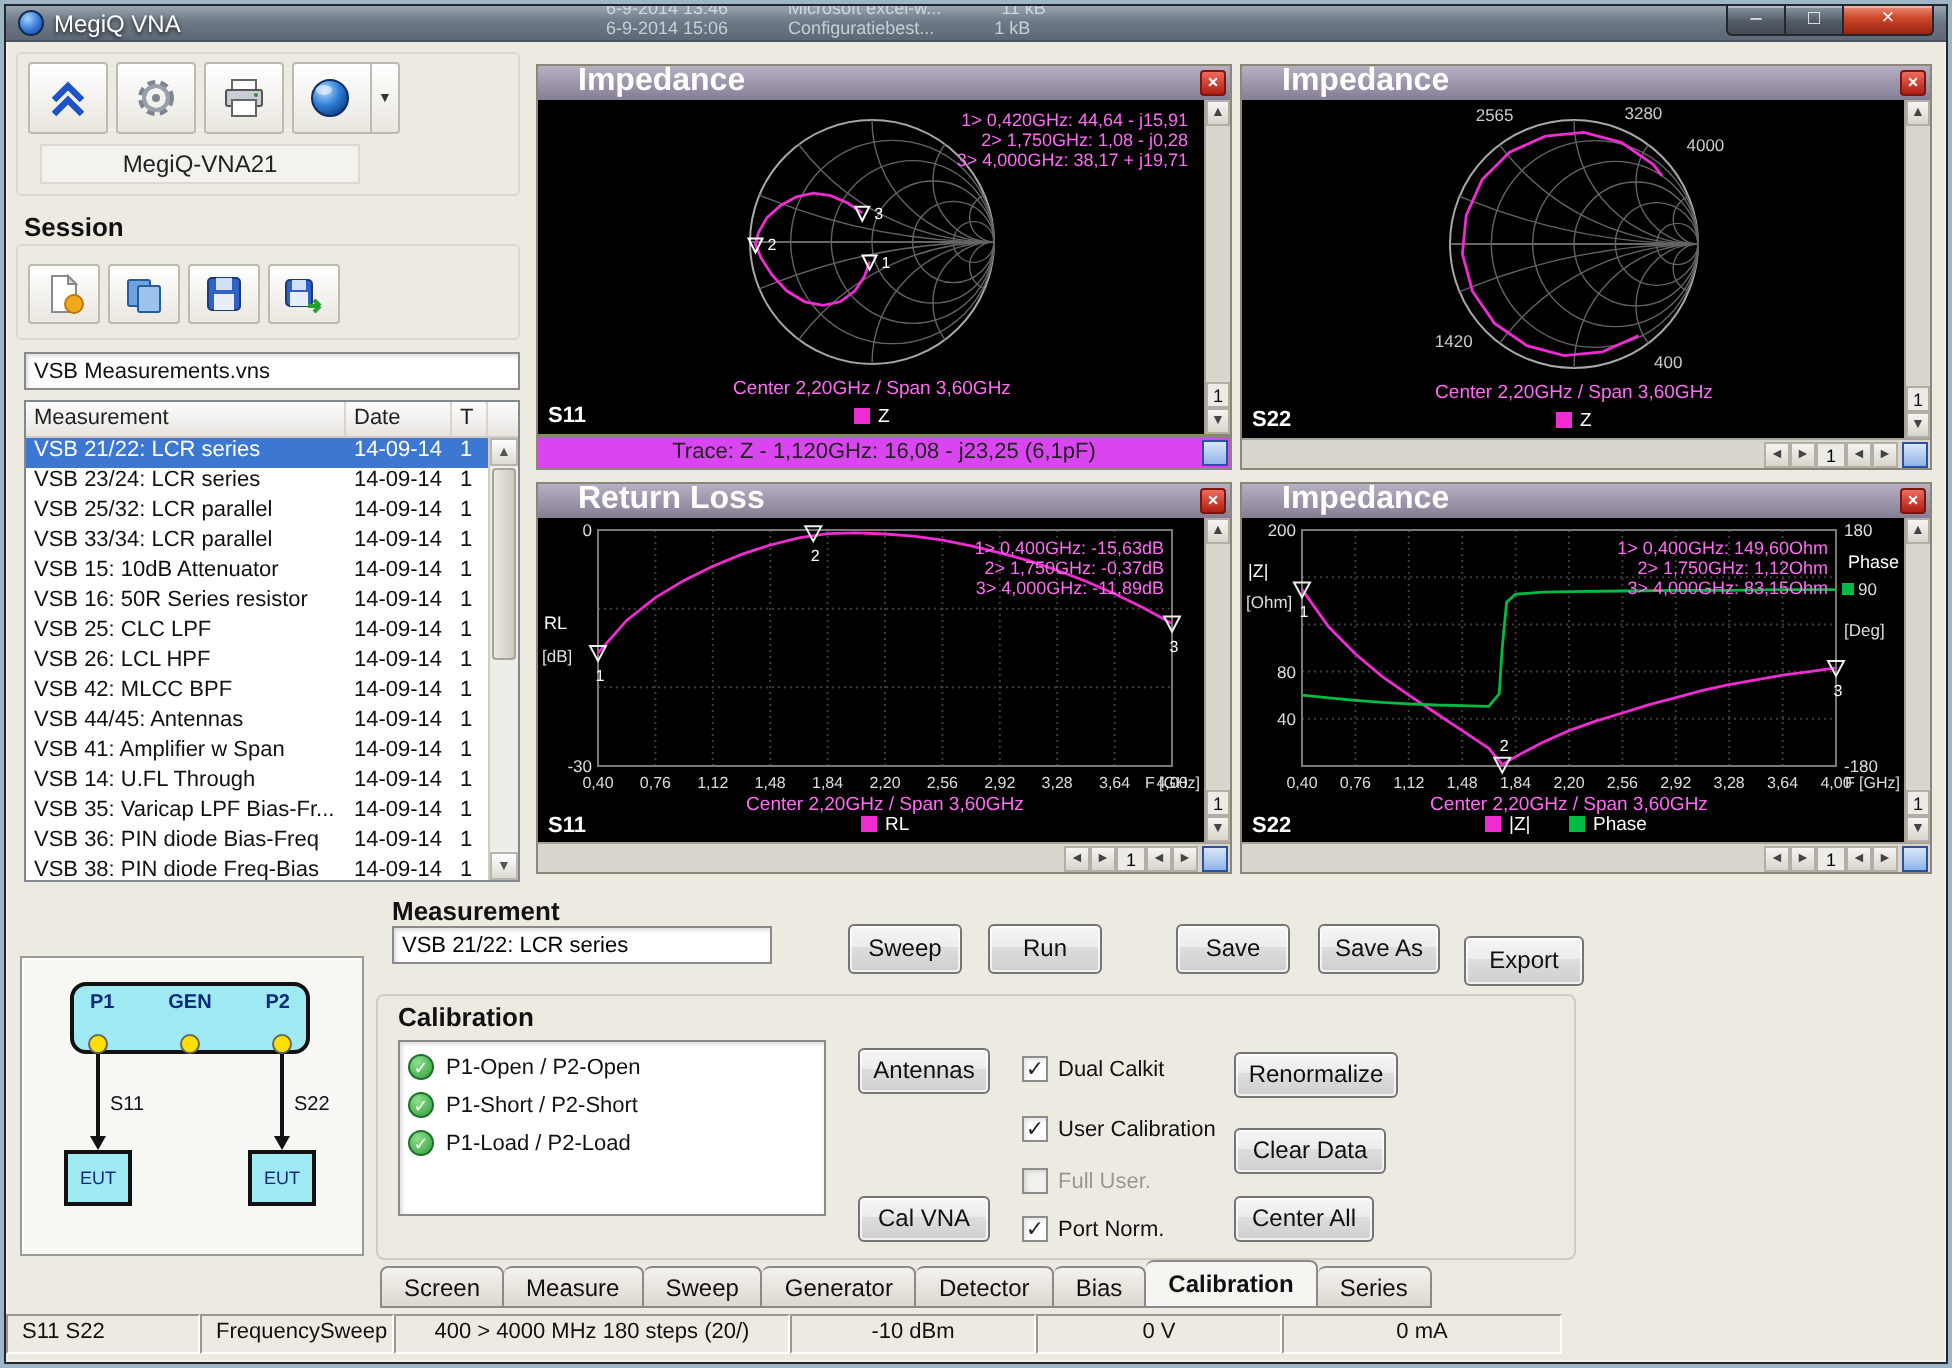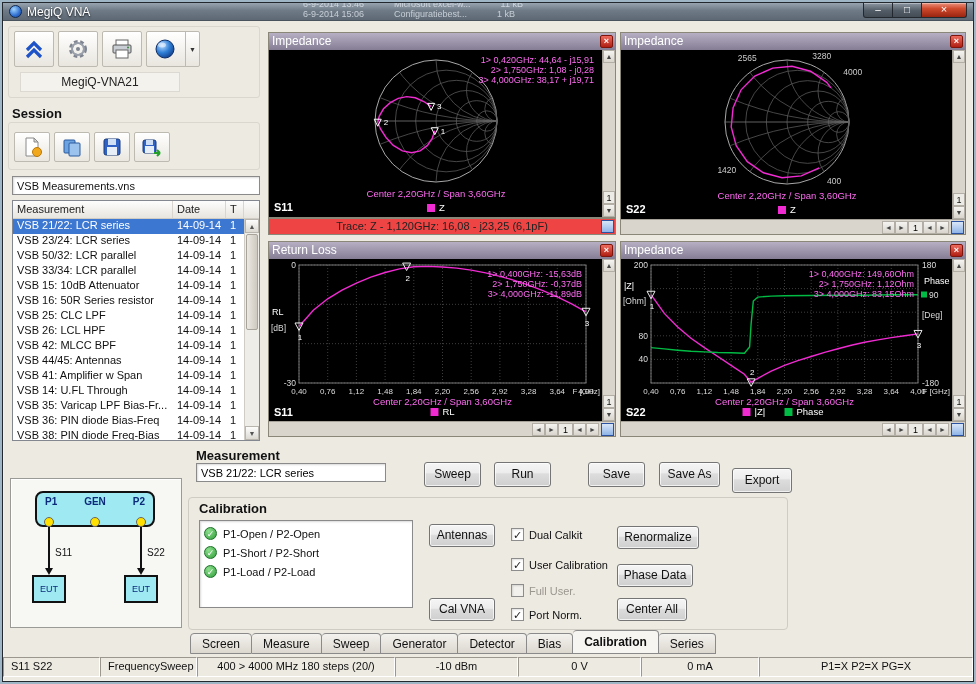--- a/index.html
+++ b/index.html
@@ -27,34 +27,34 @@
 .mt-hcell{padding:2px 4px;border-right:1px solid #d8d5ce;overflow:hidden;white-space:nowrap}
 .mt-row{display:flex;height:15px;font-size:11px;color:#111;white-space:nowrap;cursor:default}
 .mt-row.selected{background:#3C77D2;color:#fff}
 .mt-cell{padding:0 4px;overflow:hidden}
 .c-meas{width:160px}.c-date{width:53px}.c-t{width:18px}
 .mt-scroll{position:absolute;right:0;top:18px;bottom:0;width:15px;background:#EFEDE8;border-left:1px solid #cfccc5;display:flex;flex-direction:column}
 .sc-btn{height:14px;font-size:7px;text-align:center;line-height:13px;color:#555;background:linear-gradient(#fdfdfd,#dcd9d2);border:1px solid #b8b5ae}
 .sc-thumb{margin:1px;height:96px;background:linear-gradient(90deg,#ece9e3,#cdc9c0);border:1px solid #a8a49b;border-radius:2px}
 .sc-track{flex:1}
 .panel{position:absolute;border:1px solid #8a8678;background:#000}
-.panel-title{position:absolute;left:0;right:0;top:0;height:17px;background:linear-gradient(180deg,#b7b0c4,#847d94);color:#fff;font-size:12px;font-weight:normal;padding-left:3px;line-height:16px}
+.panel-title{position:absolute;left:0;right:0;top:0;height:17px;background:linear-gradient(180deg,#b7b0c4,#847d94);color:#fff;font-size:16px;font-weight:bold;padding-left:20px;line-height:16px}
 .panel-close{position:absolute;right:2px;top:2px;width:13px;height:13px;background:linear-gradient(#ee6a5e,#b01e12);border:1px solid #7e150c;color:#fff;font-size:9px;line-height:11px;text-align:center;border-radius:2px;font-weight:bold}
 .panel-body{position:absolute;left:0;top:17px;right:13px;bottom:0;background:#000;overflow:hidden}
 .panel-body.hasH{bottom:15px}
 .vstrip{position:absolute;right:0;top:17px;bottom:0;width:13px;background:#D9D5CD;border-left:1px solid #a6a29a;display:flex;flex-direction:column}
 .vstrip.hasH{bottom:15px}
 .vbtn{height:13px;font-size:7px;line-height:12px;text-align:center;color:#444;background:linear-gradient(#f5f4f1,#d9d5cd);border:1px solid #b3afa7}
 .vnum{height:13px;font-size:9px;line-height:12px;text-align:center;color:#111;background:#EDEBE6;border:1px solid #b3afa7}
 .vfill{flex:1}
 .hstrip{position:absolute;left:0;right:0;bottom:0;height:15px;background:#D9D5CD;border-top:1px solid #a6a29a;display:flex;justify-content:flex-end;align-items:center;padding-right:1px}
 .hbtn{width:13px;height:13px;font-size:7px;line-height:12px;text-align:center;color:#444;background:linear-gradient(#f5f4f1,#d9d5cd);border:1px solid #b3afa7}
 .hnum{width:15px;height:13px;font-size:9px;line-height:12px;text-align:center;background:#EDEBE6;border:1px solid #b3afa7}
 .bluebtn{width:13px;height:13px;border:1px solid #2a52a0;background:linear-gradient(#d9e6f8,#8fb4e8);margin-left:2px}
-.tracebar{position:absolute;left:268px;top:218px;width:348px;height:17px;background:#ef4444;border:1px solid #8a8678;font-size:11px;color:#222;text-align:center;line-height:15px}
+.tracebar{position:absolute;left:268px;top:218px;width:348px;height:17px;background:#d946ef;border:1px solid #8a8678;font-size:11px;color:#222;text-align:center;line-height:15px}
 .tracebar .bluebtn{position:absolute;right:1px;top:1px}
 svg text{font-family:"Liberation Sans",sans-serif}
 .btn{position:absolute;border:1px solid #757575;border-radius:3px;background:linear-gradient(#f5f5f5,#ececec 45%,#dddddd 46%,#cfcfcf);font-size:12px;color:#111;text-align:center;box-shadow:inset 0 0 0 1px rgba(255,255,255,.7);cursor:default}
 .meas-input{position:absolute;left:196px;top:463px;width:190px;height:19px;background:#fff;border:1px solid #8a8a8a;box-shadow:inset 1px 1px 2px rgba(0,0,0,.15);font-size:11px;padding-left:4px;font-family:"Liberation Sans",sans-serif}
 .cal-group{position:absolute;left:188px;top:497px;width:600px;height:133px;border:1px solid #cfccc3;border-radius:4px}
 .cal-title{position:absolute;left:10px;top:3px;font-size:13px;font-weight:bold;color:#111}
 .cal-list{position:absolute;left:10px;top:22px;width:214px;height:88px;background:#fff;border:1px solid #8a8a8a;box-shadow:inset 1px 1px 2px rgba(0,0,0,.15);padding:3px 4px}
 .cal-item{display:flex;align-items:center;height:19px;font-size:11px;color:#111}
 .cal-check{width:13px;height:13px;border-radius:50%;background:radial-gradient(circle at 35% 30%,#8ee08e,#2f9e3a);border:1px solid #1d6f28;color:#fff;font-size:9px;line-height:12px;text-align:center;margin-right:6px;flex:none}
 .cb{position:absolute;display:flex;align-items:center;font-size:11px;color:#111}
@@ -176,21 +176,21 @@
           <div class="mt-cell c-meas">VSB 21/22: LCR series</div>
           <div class="mt-cell c-date">14-09-14</div>
           <div class="mt-cell c-t">1</div>
         </div>
         <div class="mt-row">
           <div class="mt-cell c-meas">VSB 23/24: LCR series</div>
           <div class="mt-cell c-date">14-09-14</div>
           <div class="mt-cell c-t">1</div>
         </div>
         <div class="mt-row">
-          <div class="mt-cell c-meas">VSB 50/32: LCR parallel</div>
+          <div class="mt-cell c-meas">VSB 25/32: LCR parallel</div>
           <div class="mt-cell c-date">14-09-14</div>
           <div class="mt-cell c-t">1</div>
         </div>
         <div class="mt-row">
           <div class="mt-cell c-meas">VSB 33/34: LCR parallel</div>
           <div class="mt-cell c-date">14-09-14</div>
           <div class="mt-cell c-t">1</div>
         </div>
         <div class="mt-row">
           <div class="mt-cell c-meas">VSB 15: 10dB Attenuator</div>
@@ -533,21 +533,21 @@
         </div>
         <div class="cal-item">
           <span class="cal-check">✓</span>
           <span>P1-Load / P2-Load</span>
         </div>
       </div>
     <div class="btn" style="left:240px;top:26px;width:66px;height:23px;line-height:21px">Antennas</div>
     <div class="btn" style="left:240px;top:100px;width:66px;height:23px;line-height:21px">Cal VNA</div>
     <div></div>
     <div class="btn" style="left:428px;top:28px;width:82px;height:23px;line-height:21px">Renormalize</div>
-    <div class="btn" style="left:428px;top:66px;width:76px;height:23px;line-height:21px">Phase Data</div>
+    <div class="btn" style="left:428px;top:66px;width:76px;height:23px;line-height:21px">Clear Data</div>
     <div class="btn" style="left:428px;top:100px;width:70px;height:23px;line-height:21px">Center All</div>
   <div class="cb" style="left: 322px; top: 30px;">
         <span class="cb-box">✓</span>
         <span>Dual Calkit</span>
       </div>
       <div class="cb" style="left: 322px; top: 60px;">
         <span class="cb-box">✓</span>
         <span>User Calibration</span>
       </div>
       <div class="cb disabled" style="left: 322px; top: 86px;">
@@ -589,16 +589,15 @@
       <div class="tab active">Calibration</div>
       <div class="tab">Series</div>
     </div>
 
   <div class="statusbar">
     <div class="status-cell left" style="width:97px">S11 S22</div>
     <div class="status-cell left" style="width:97px">FrequencySweep</div>
     <div class="status-cell" style="width:198px">400 &gt; 4000 MHz 180 steps (20/)</div>
     <div class="status-cell" style="width:123px">-10 dBm</div>
     <div class="status-cell" style="width:123px">0 V</div>
-    <div class="status-cell" style="width:118px">0 mA</div>
-    <div class="status-cell" style="flex:1">P1=X P2=X PG=X</div>
+    <div class="status-cell" style="width:140px">0 mA</div>
   </div>
 </div>
 
 </body></html>

